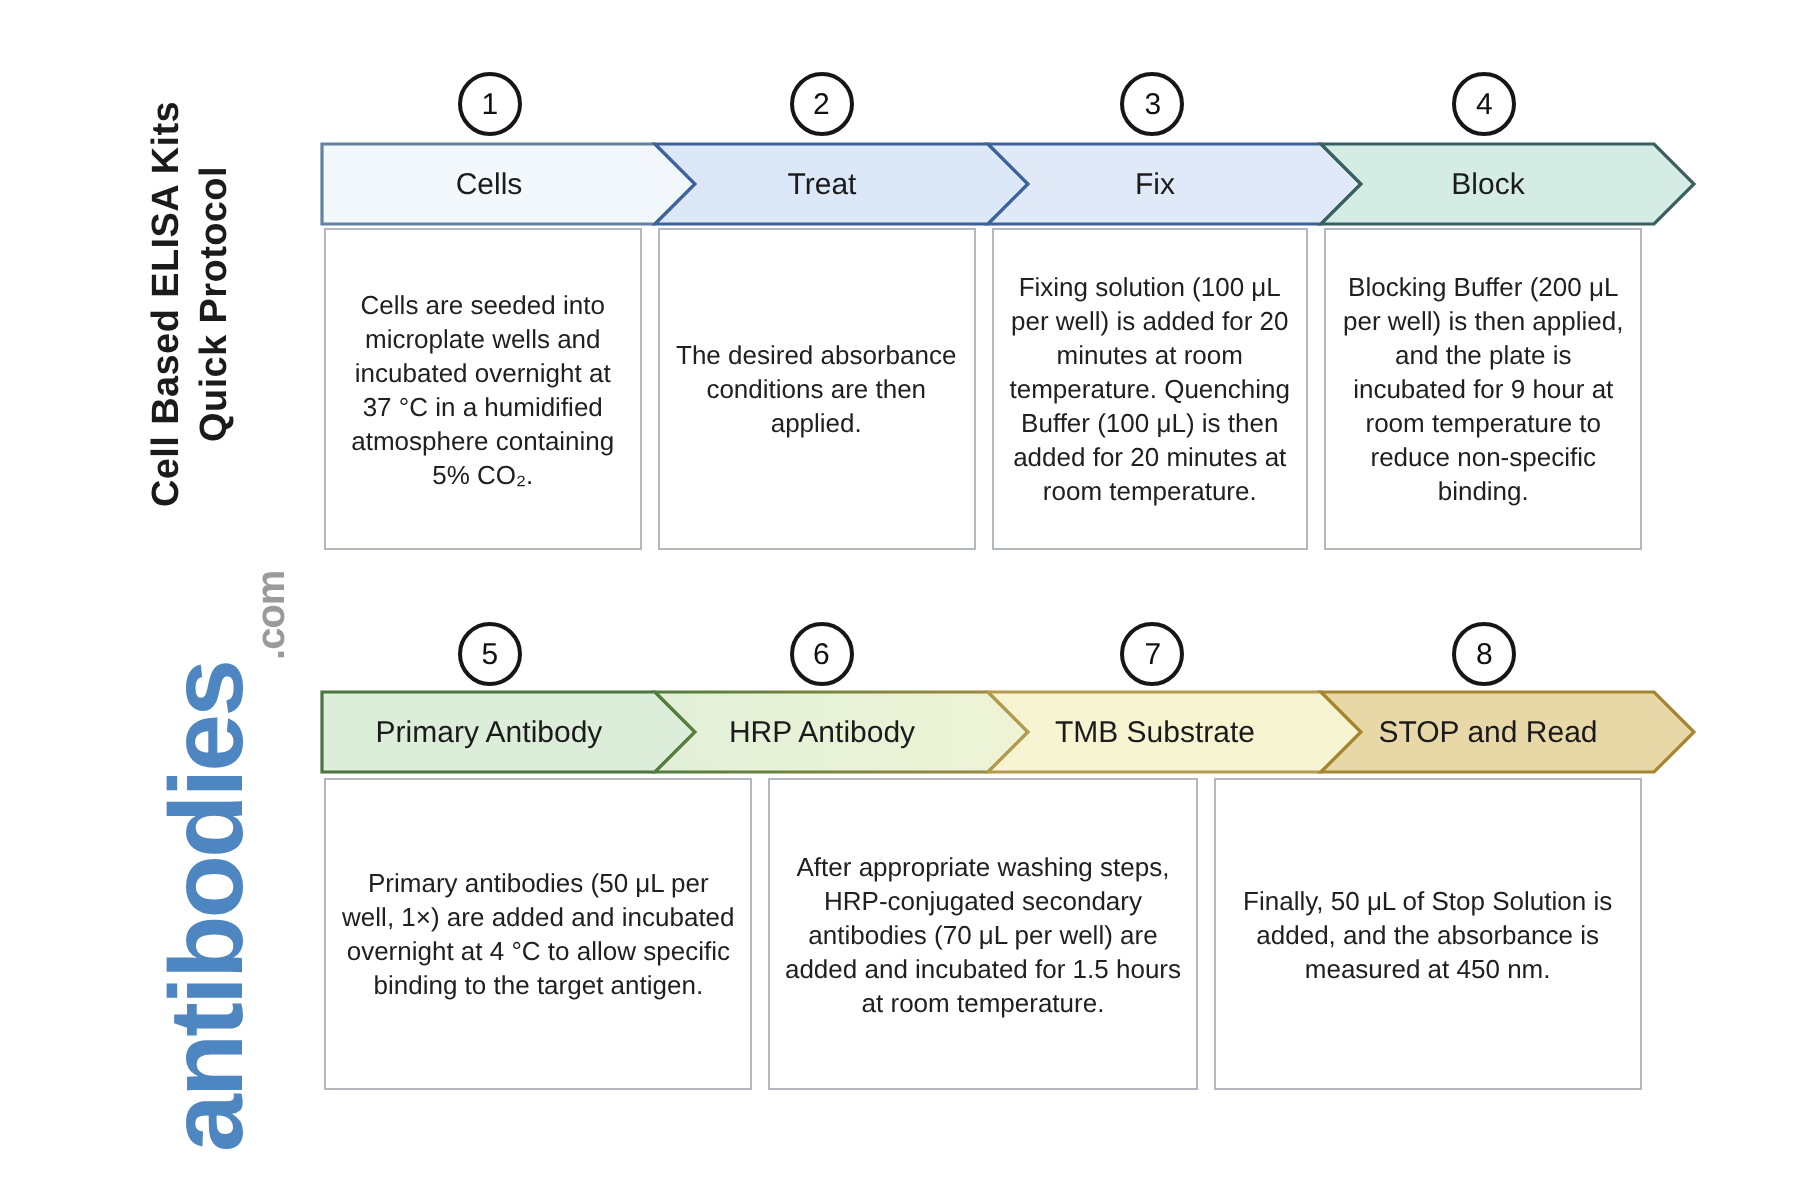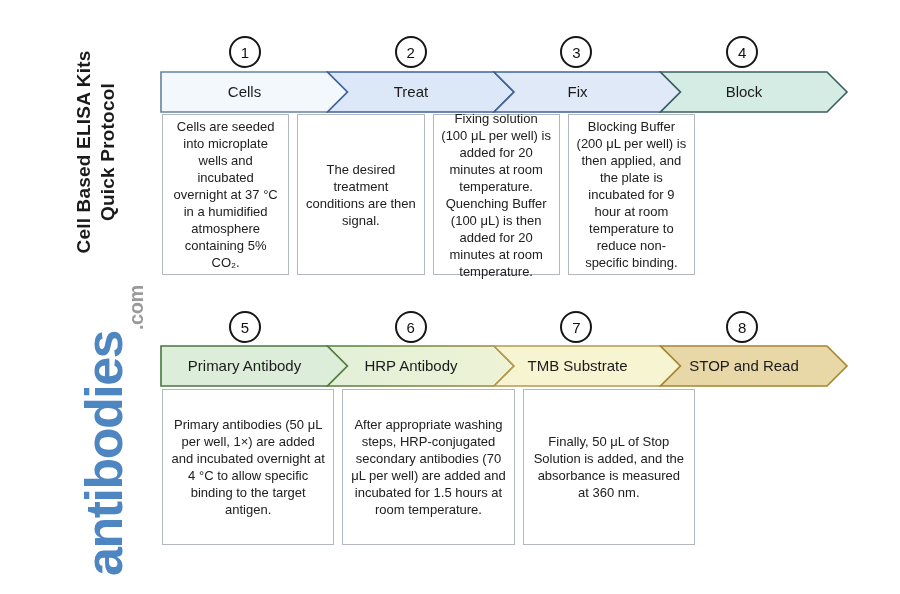--- a/index.html
+++ b/index.html
@@ -26,21 +26,21 @@
   .circle{width:28px;height:28px;border:2px solid #161616;border-radius:50%;
     background:#fff;display:flex;align-items:center;justify-content:center;
     font-size:15px;color:#111;}
   
   .arrows{position:absolute;left:160px;width:690px;height:42px;}
   .arrows.rowA{top:71px;}
   .arrows.rowB{top:345px;}
   .arrows path{stroke-width:1.6px;}
   .arrows text{font-family:"Liberation Sans",sans-serif;font-size:15px;fill:#1b1b1b;}
   
-  .boxes{position:absolute;left:162px;width:533px;display:flex;gap:8px;}
+  .boxes{position:absolute;left:162px;width:659px;display:flex;gap:8px;}
   .boxes.rowA{top:114px;height:161px;}
   .boxes.rowB{top:389px;height:156px;}
   .box{flex:1;background:#fff;border:1.5px solid #b3b7bf;
     display:flex;align-items:center;justify-content:center;}
   .desc{padding:0 7px;text-align:center;font-size:13px;line-height:17px;color:#202020;}
 </style>
 </head>
 <body>
 
 <div class="canvas">
@@ -83,21 +83,21 @@
     <text x="251" y="26" text-anchor="middle">Treat</text>
     <text x="417.5" y="26" text-anchor="middle">Fix</text>
     <text x="584" y="26" text-anchor="middle">Block</text>
   </svg>
 
   <div class="boxes rowA">
     <div class="box">
         <div class="desc">Cells are seeded into microplate wells and incubated overnight at 37 °C in a humidified atmosphere containing 5% CO₂.</div>
       </div>
     <div class="box">
-        <div class="desc">The desired treatment conditions are then signal.</div>
+        <div class="desc">The desired absorbance conditions are then applied.</div>
       </div>
     <div class="box">
         <div class="desc">Fixing solution (100 μL per well) is added for 20 minutes at room temperature. Quenching Buffer (100 μL) is then added for 20 minutes at room temperature.</div>
       </div>
     <div class="box">
         <div class="desc">Blocking Buffer (200 μL per well) is then applied, and the plate is incubated for 9 hour at room temperature to reduce non-specific binding.</div>
       </div>
   </div>
 
   <div class="circles rowB">
@@ -137,17 +137,17 @@
   </svg>
 
   <div class="boxes rowB">
     <div class="box">
         <div class="desc">Primary antibodies (50 μL per well, 1×) are added and incubated overnight at 4 °C to allow specific binding to the target antigen.</div>
       </div>
     <div class="box">
         <div class="desc">After appropriate washing steps, HRP-conjugated secondary antibodies (70 μL per well) are added and incubated for 1.5 hours at room temperature.</div>
       </div>
     <div class="box">
-        <div class="desc">Finally, 50 μL of Stop Solution is added, and the absorbance is measured at 360 nm.</div>
+        <div class="desc">Finally, 50 μL of Stop Solution is added, and the absorbance is measured at 450 nm.</div>
       </div>
   </div>
 
 </div>
 
 </body></html>

